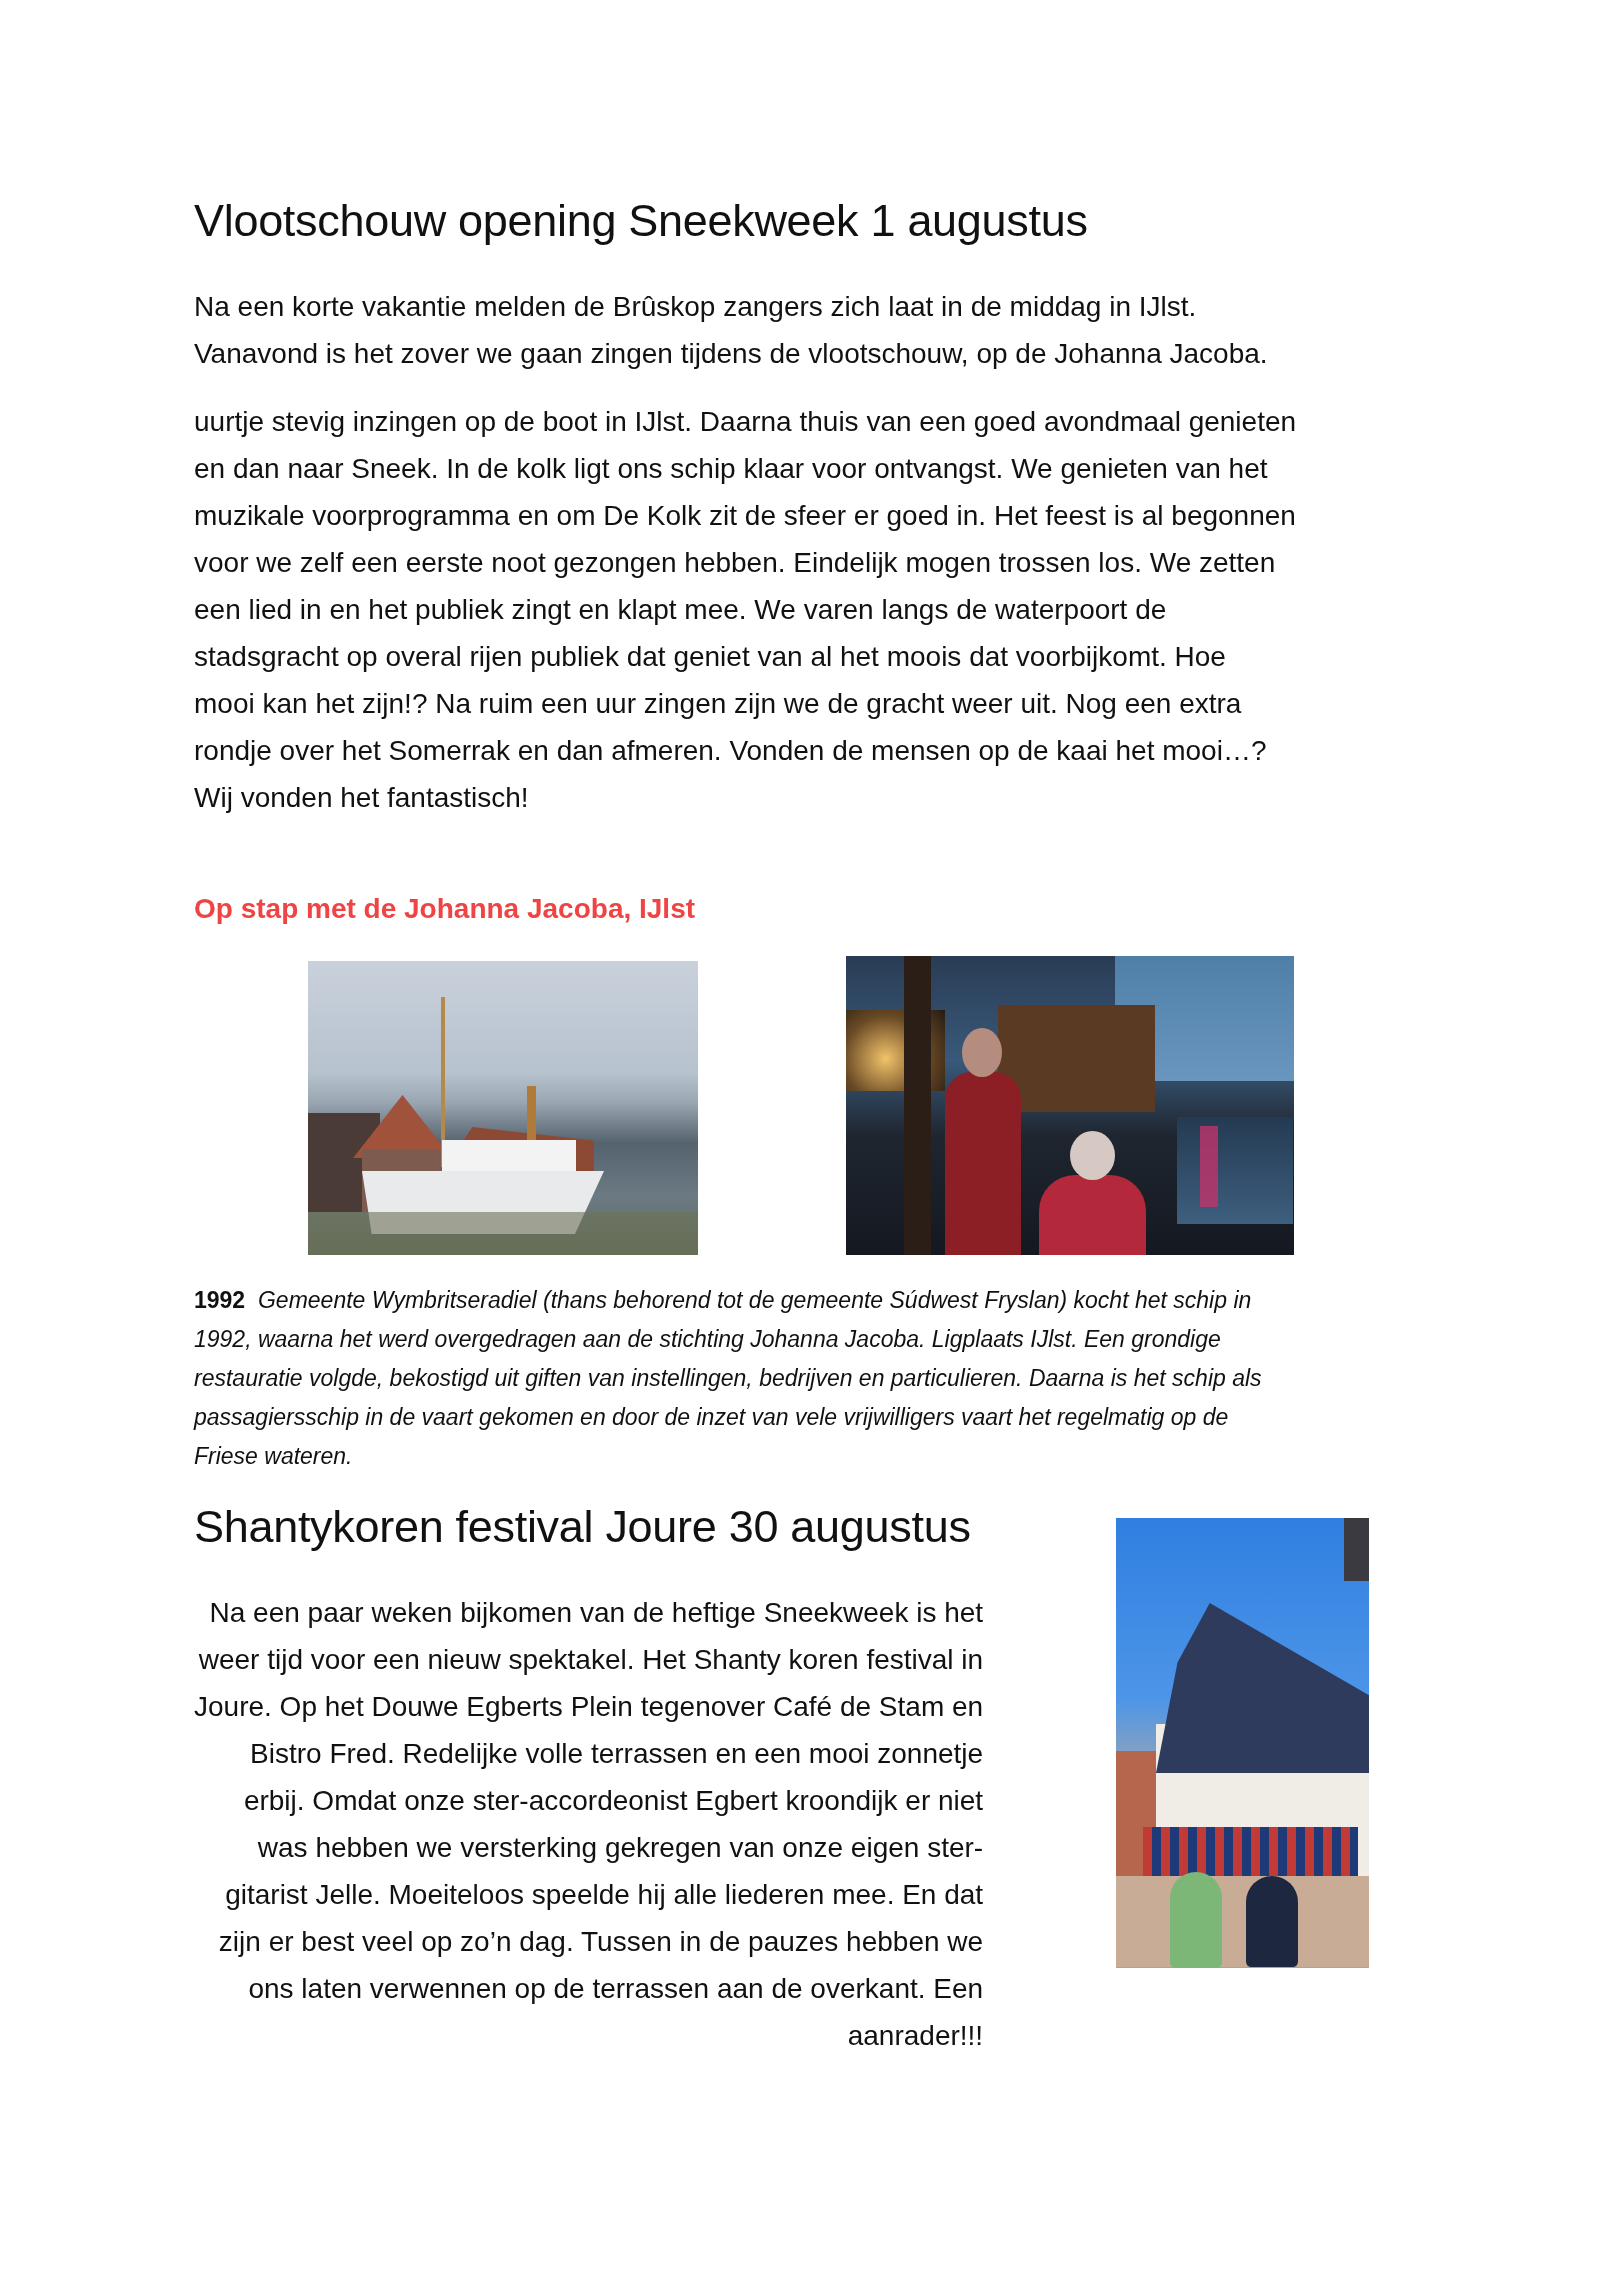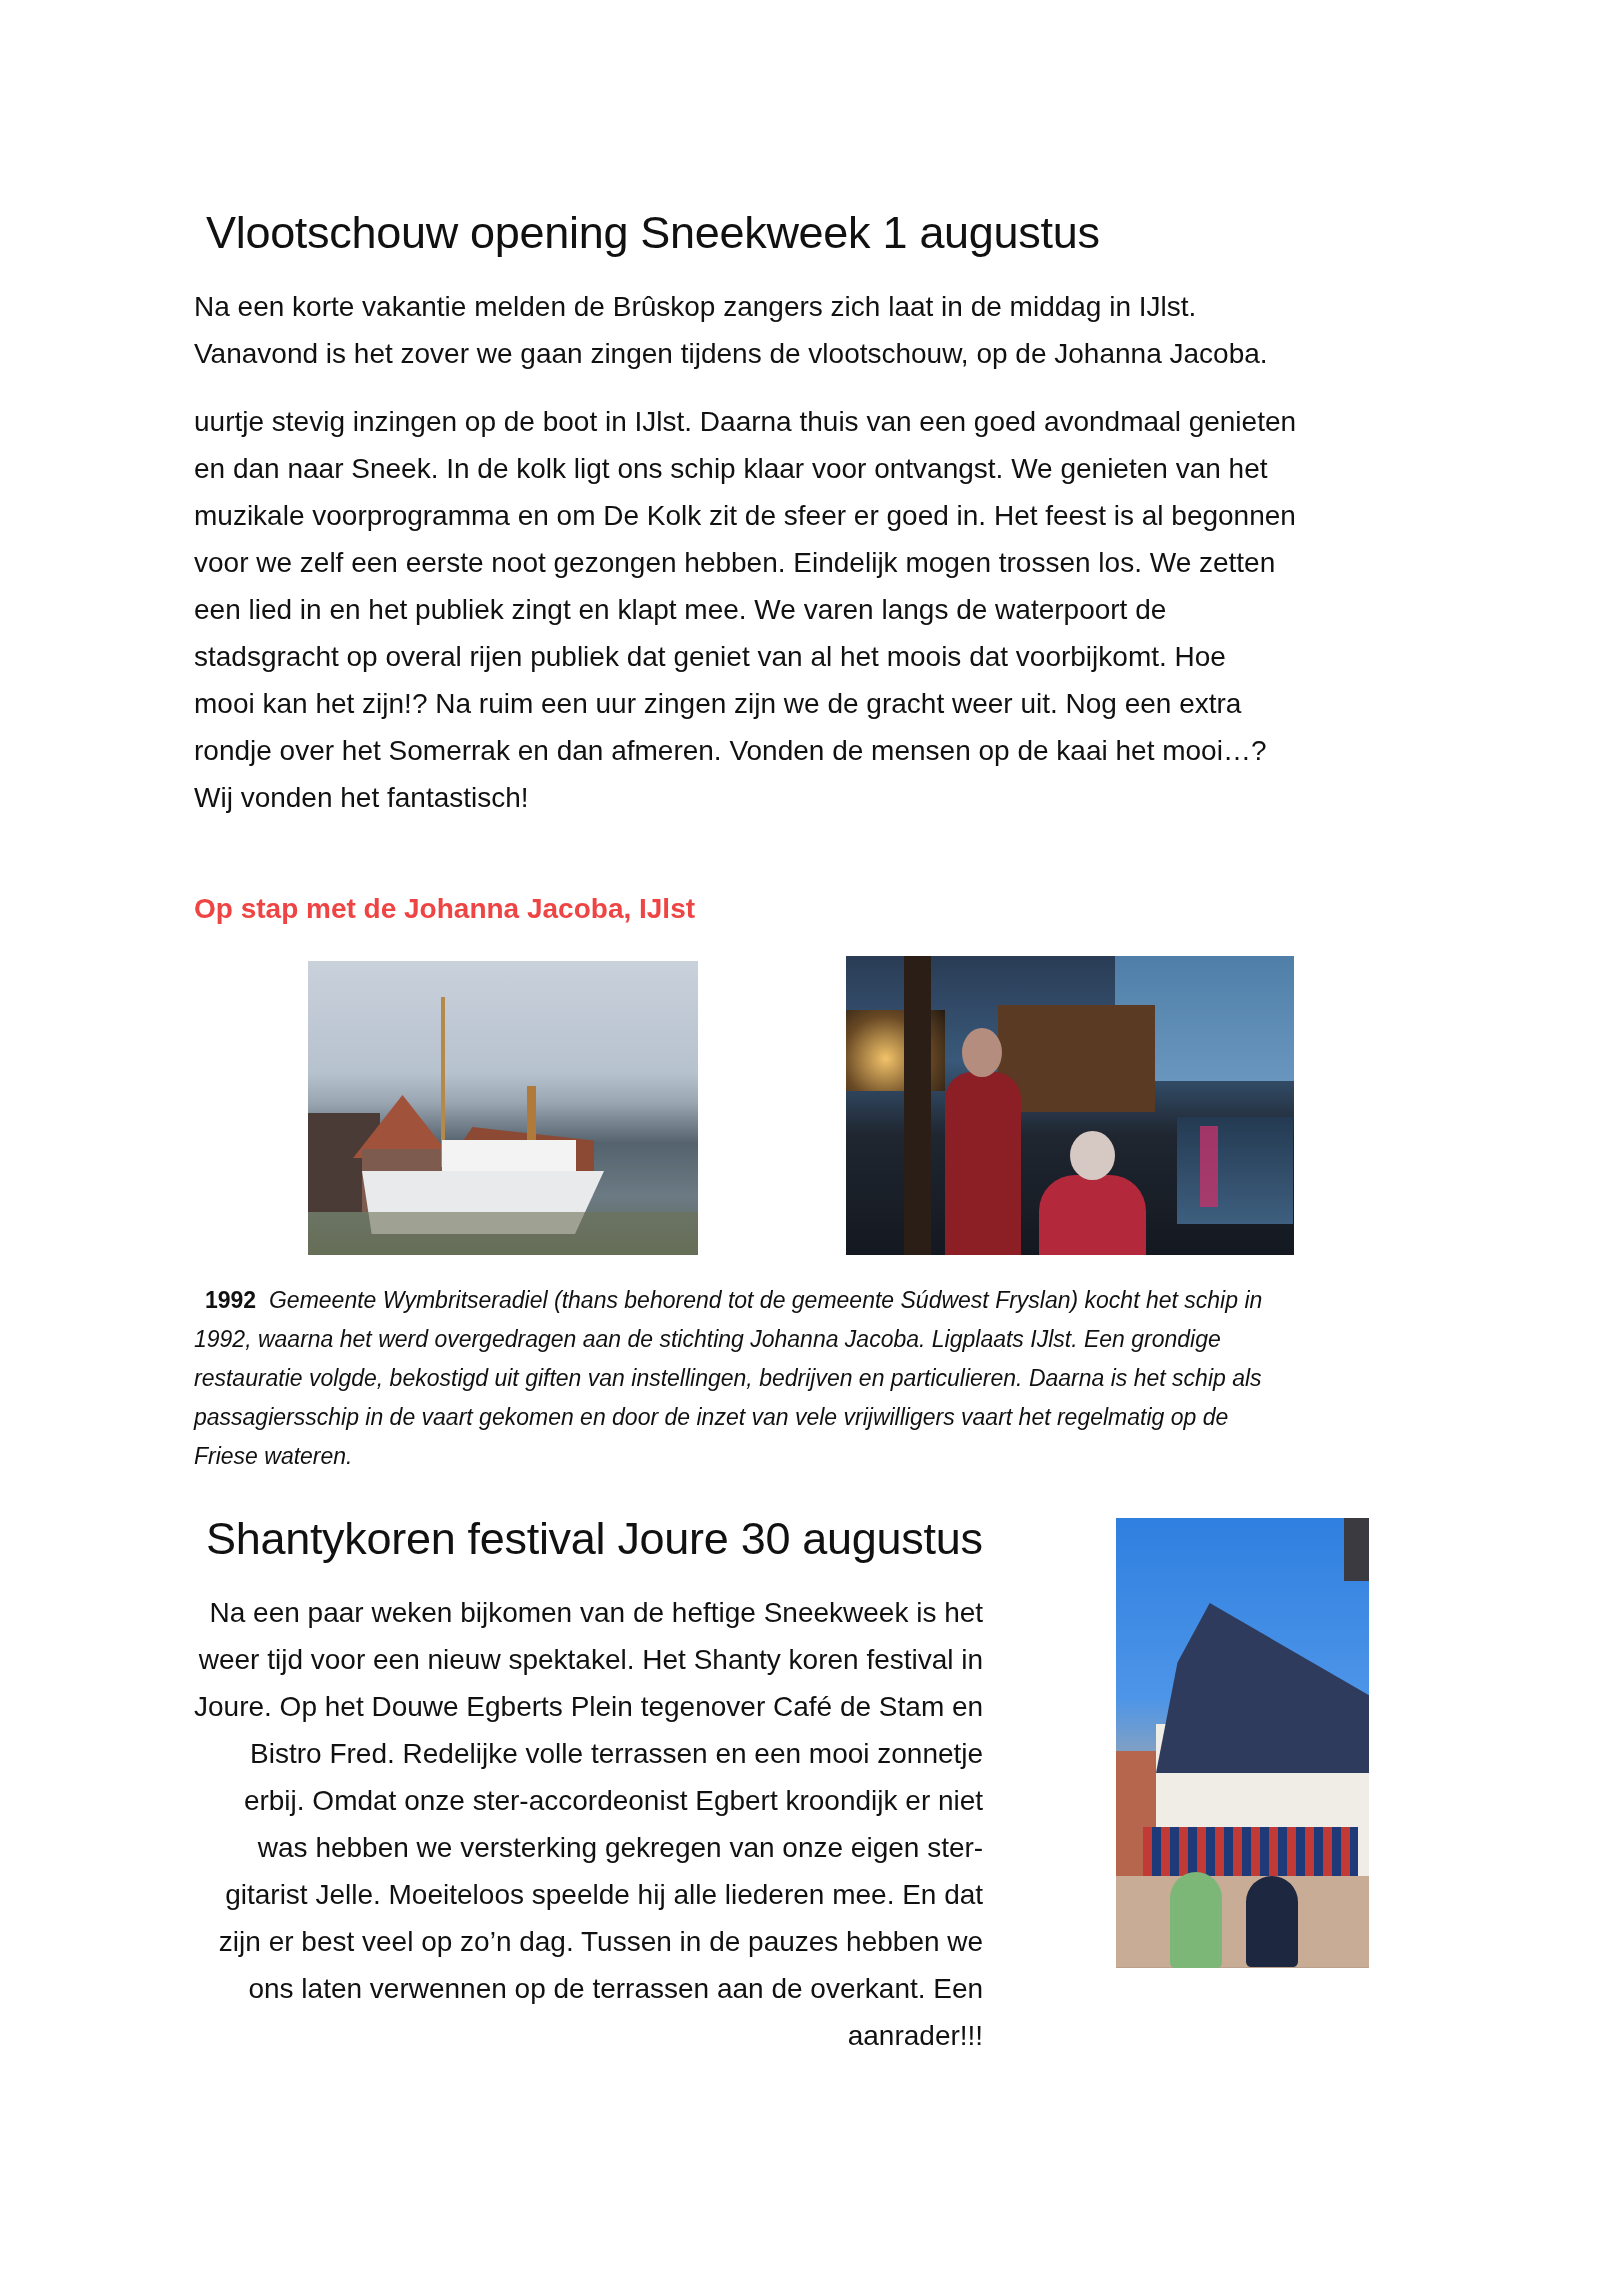--- a/index.html
+++ b/index.html
@@ -1,24 +1,24 @@
 <!DOCTYPE html>
 <html style="font-size:14.3px"><head>
 <meta charset="utf-8">
 <style>
   html, body { margin:0; padding:0; background:#ffffff; }
   body { width:1622px; height:2293px; position:relative; overflow:hidden;
          font-family:"Liberation Sans", "DejaVu Sans", sans-serif; color:#111111; }
   .abs { position:absolute; }
-  h1 { margin:12px; font-weight:400; font-size:45px; letter-spacing:-0.3px; color:#111; }
+  h1 { margin:0; font-weight:400; font-size:45px; letter-spacing:-0.3px; color:#111; }
   p { margin:0; }
   .body-text { font-size:28px; line-height:47px; color:#111; }
   .bold-line { font-size:28px; font-weight:700; color:#ef4444; }
   .caption { font-size:23px; line-height:39px; font-style:italic; color:#111; }
-  .caption b { font-style:normal;margin-left:11px; }
+  .caption b { font-style:normal; }
   .photo { position:absolute; overflow:hidden; }
 
   
   #photo1 { left:308px; top:961px; width:390px; height:294px;
     background:linear-gradient(180deg,#c9d1db 0%,#b7c2cf 38%,#9aa6b2 48%,#55636e 62%,#6c7a84 80%,#5a6a58 100%); }
   #photo1 .house1 { left:0; top:152px; width:72px; height:99px; background:#4a3b37; }
   #photo1 .roof1 { left:45px; top:134px; width:99px; height:63px; background:#a0523a; clip-path:polygon(50% 0,100% 100%,0 100%); }
   #photo1 .house2 { left:54px; top:188px; width:134px; height:63px; background:#7d5b4e; }
   #photo1 .roof2 { left:134px; top:166px; width:152px; height:45px; background:#8c4a35; clip-path:polygon(20% 0,100% 30%,100% 100%,0 100%); }
   #photo1 .hull { left:54px; top:210px; width:242px; height:63px; background:#e9eaec;

